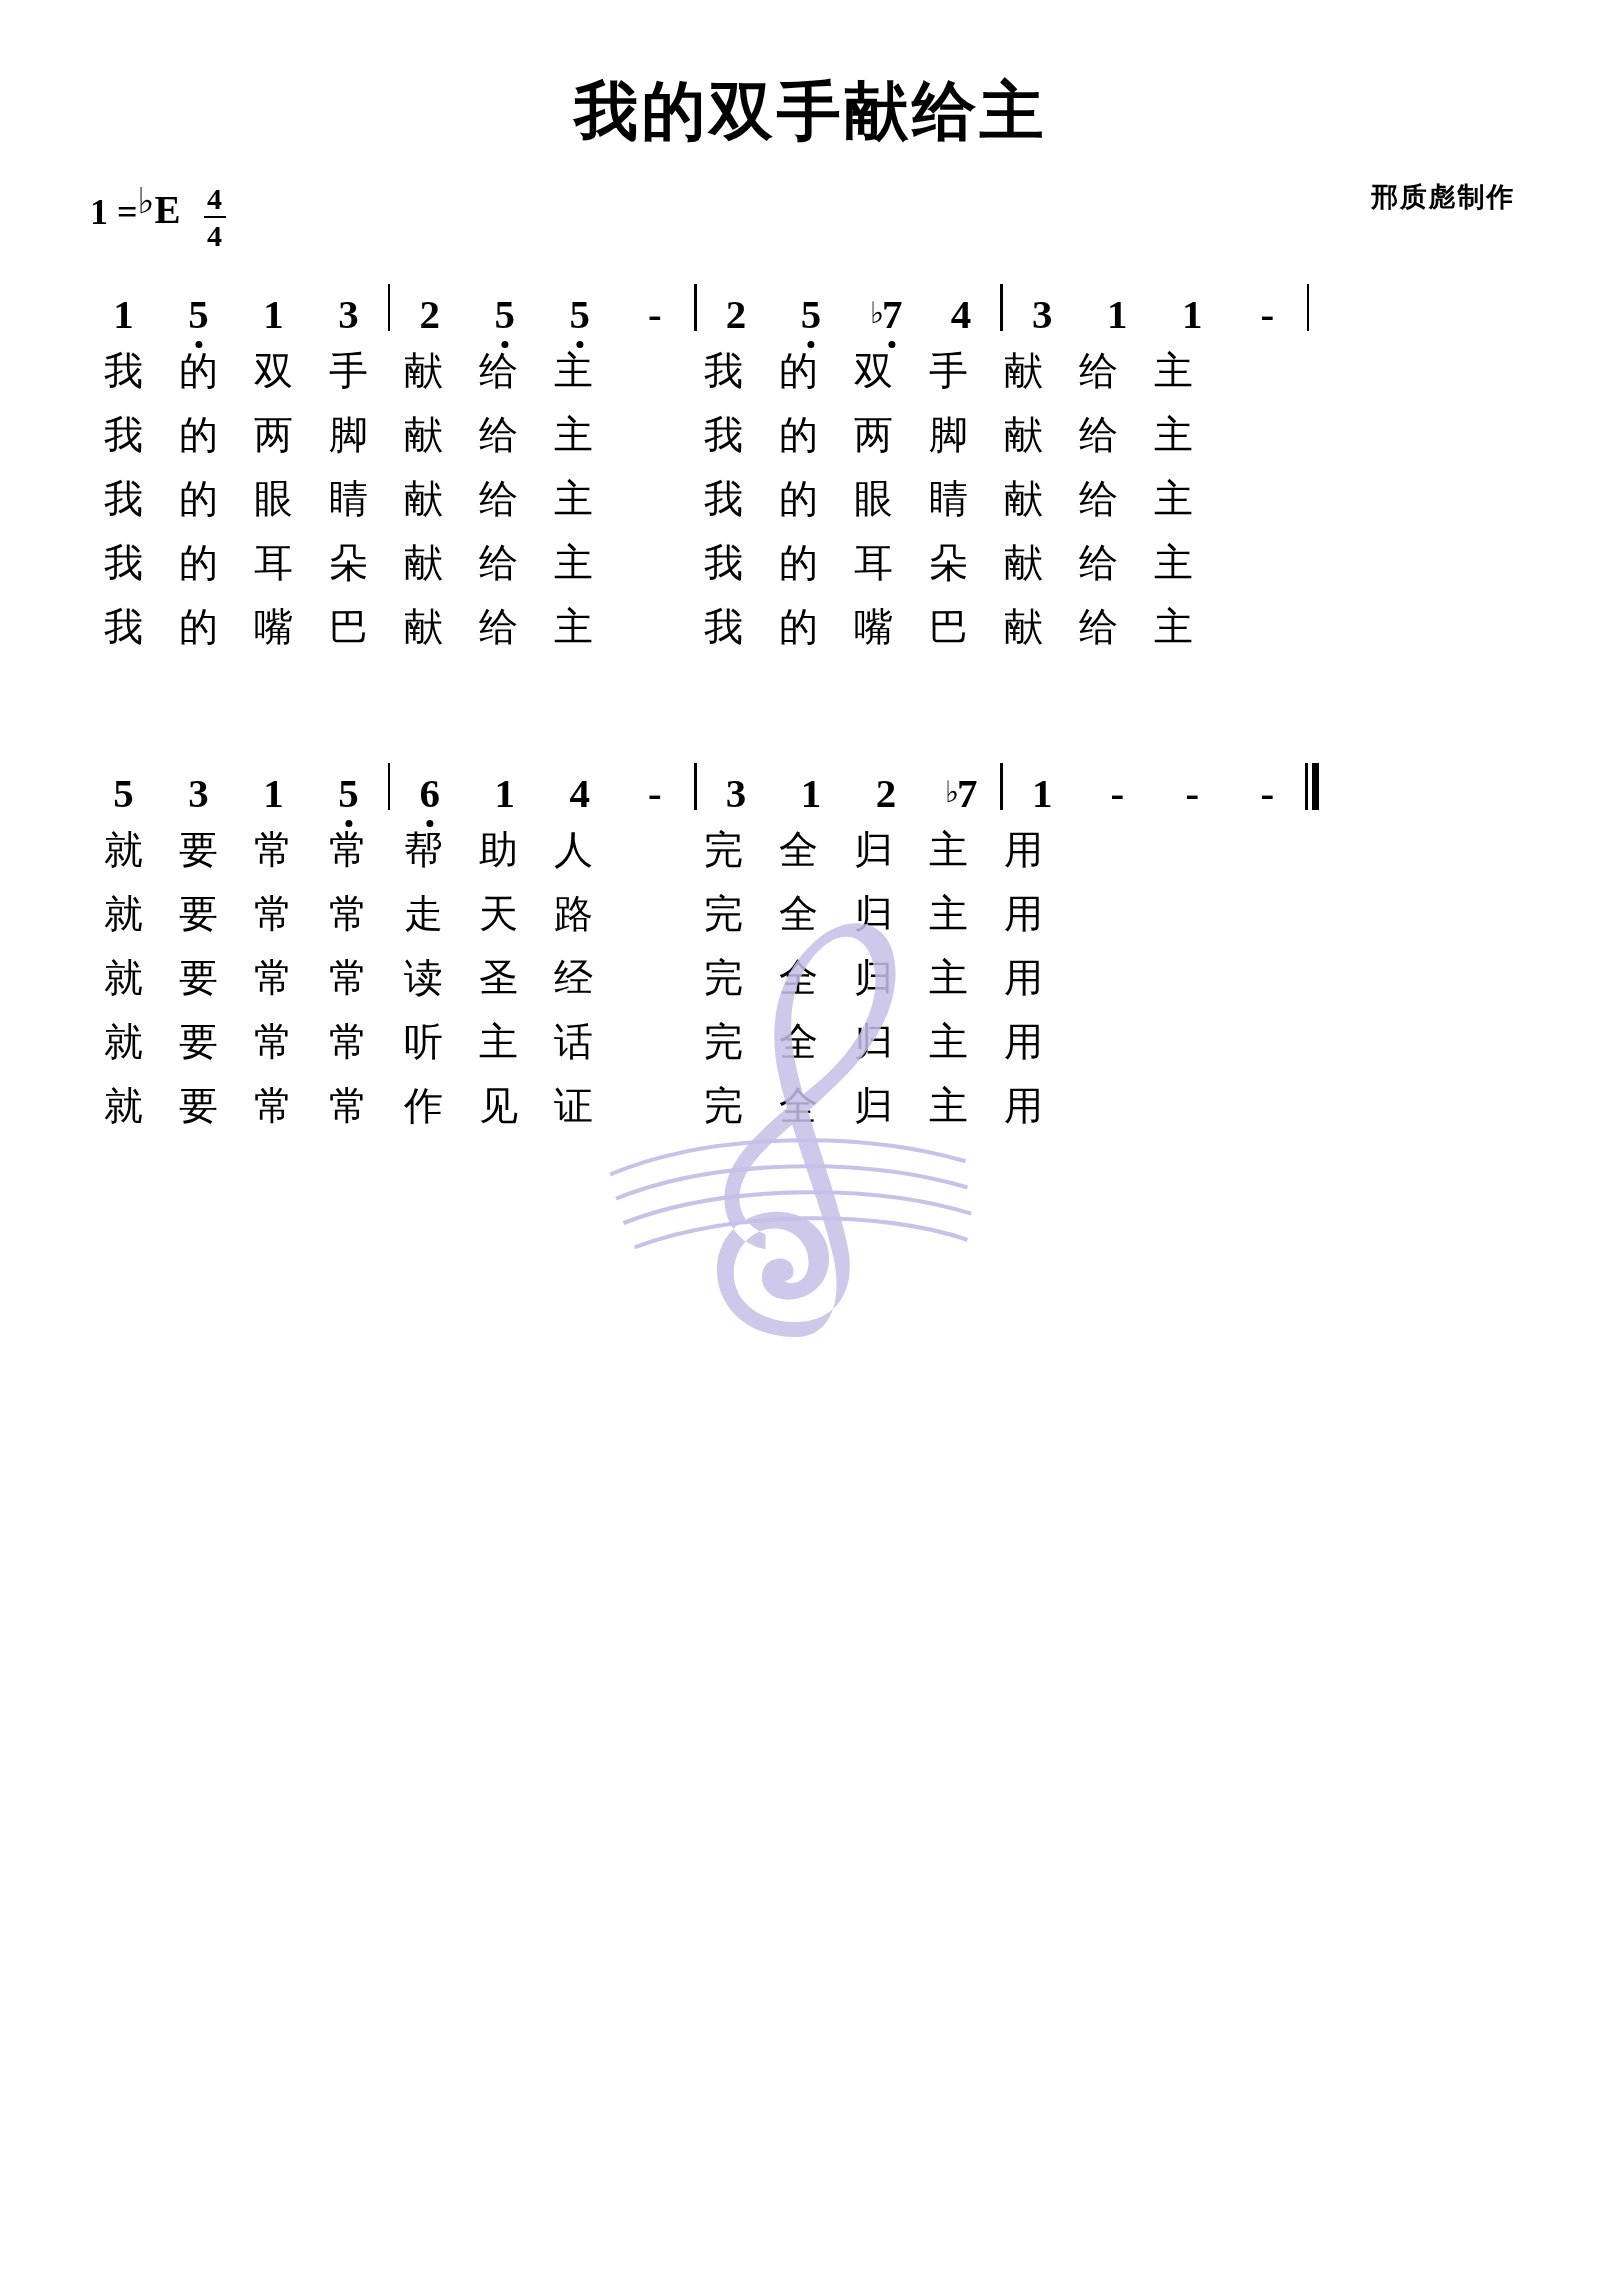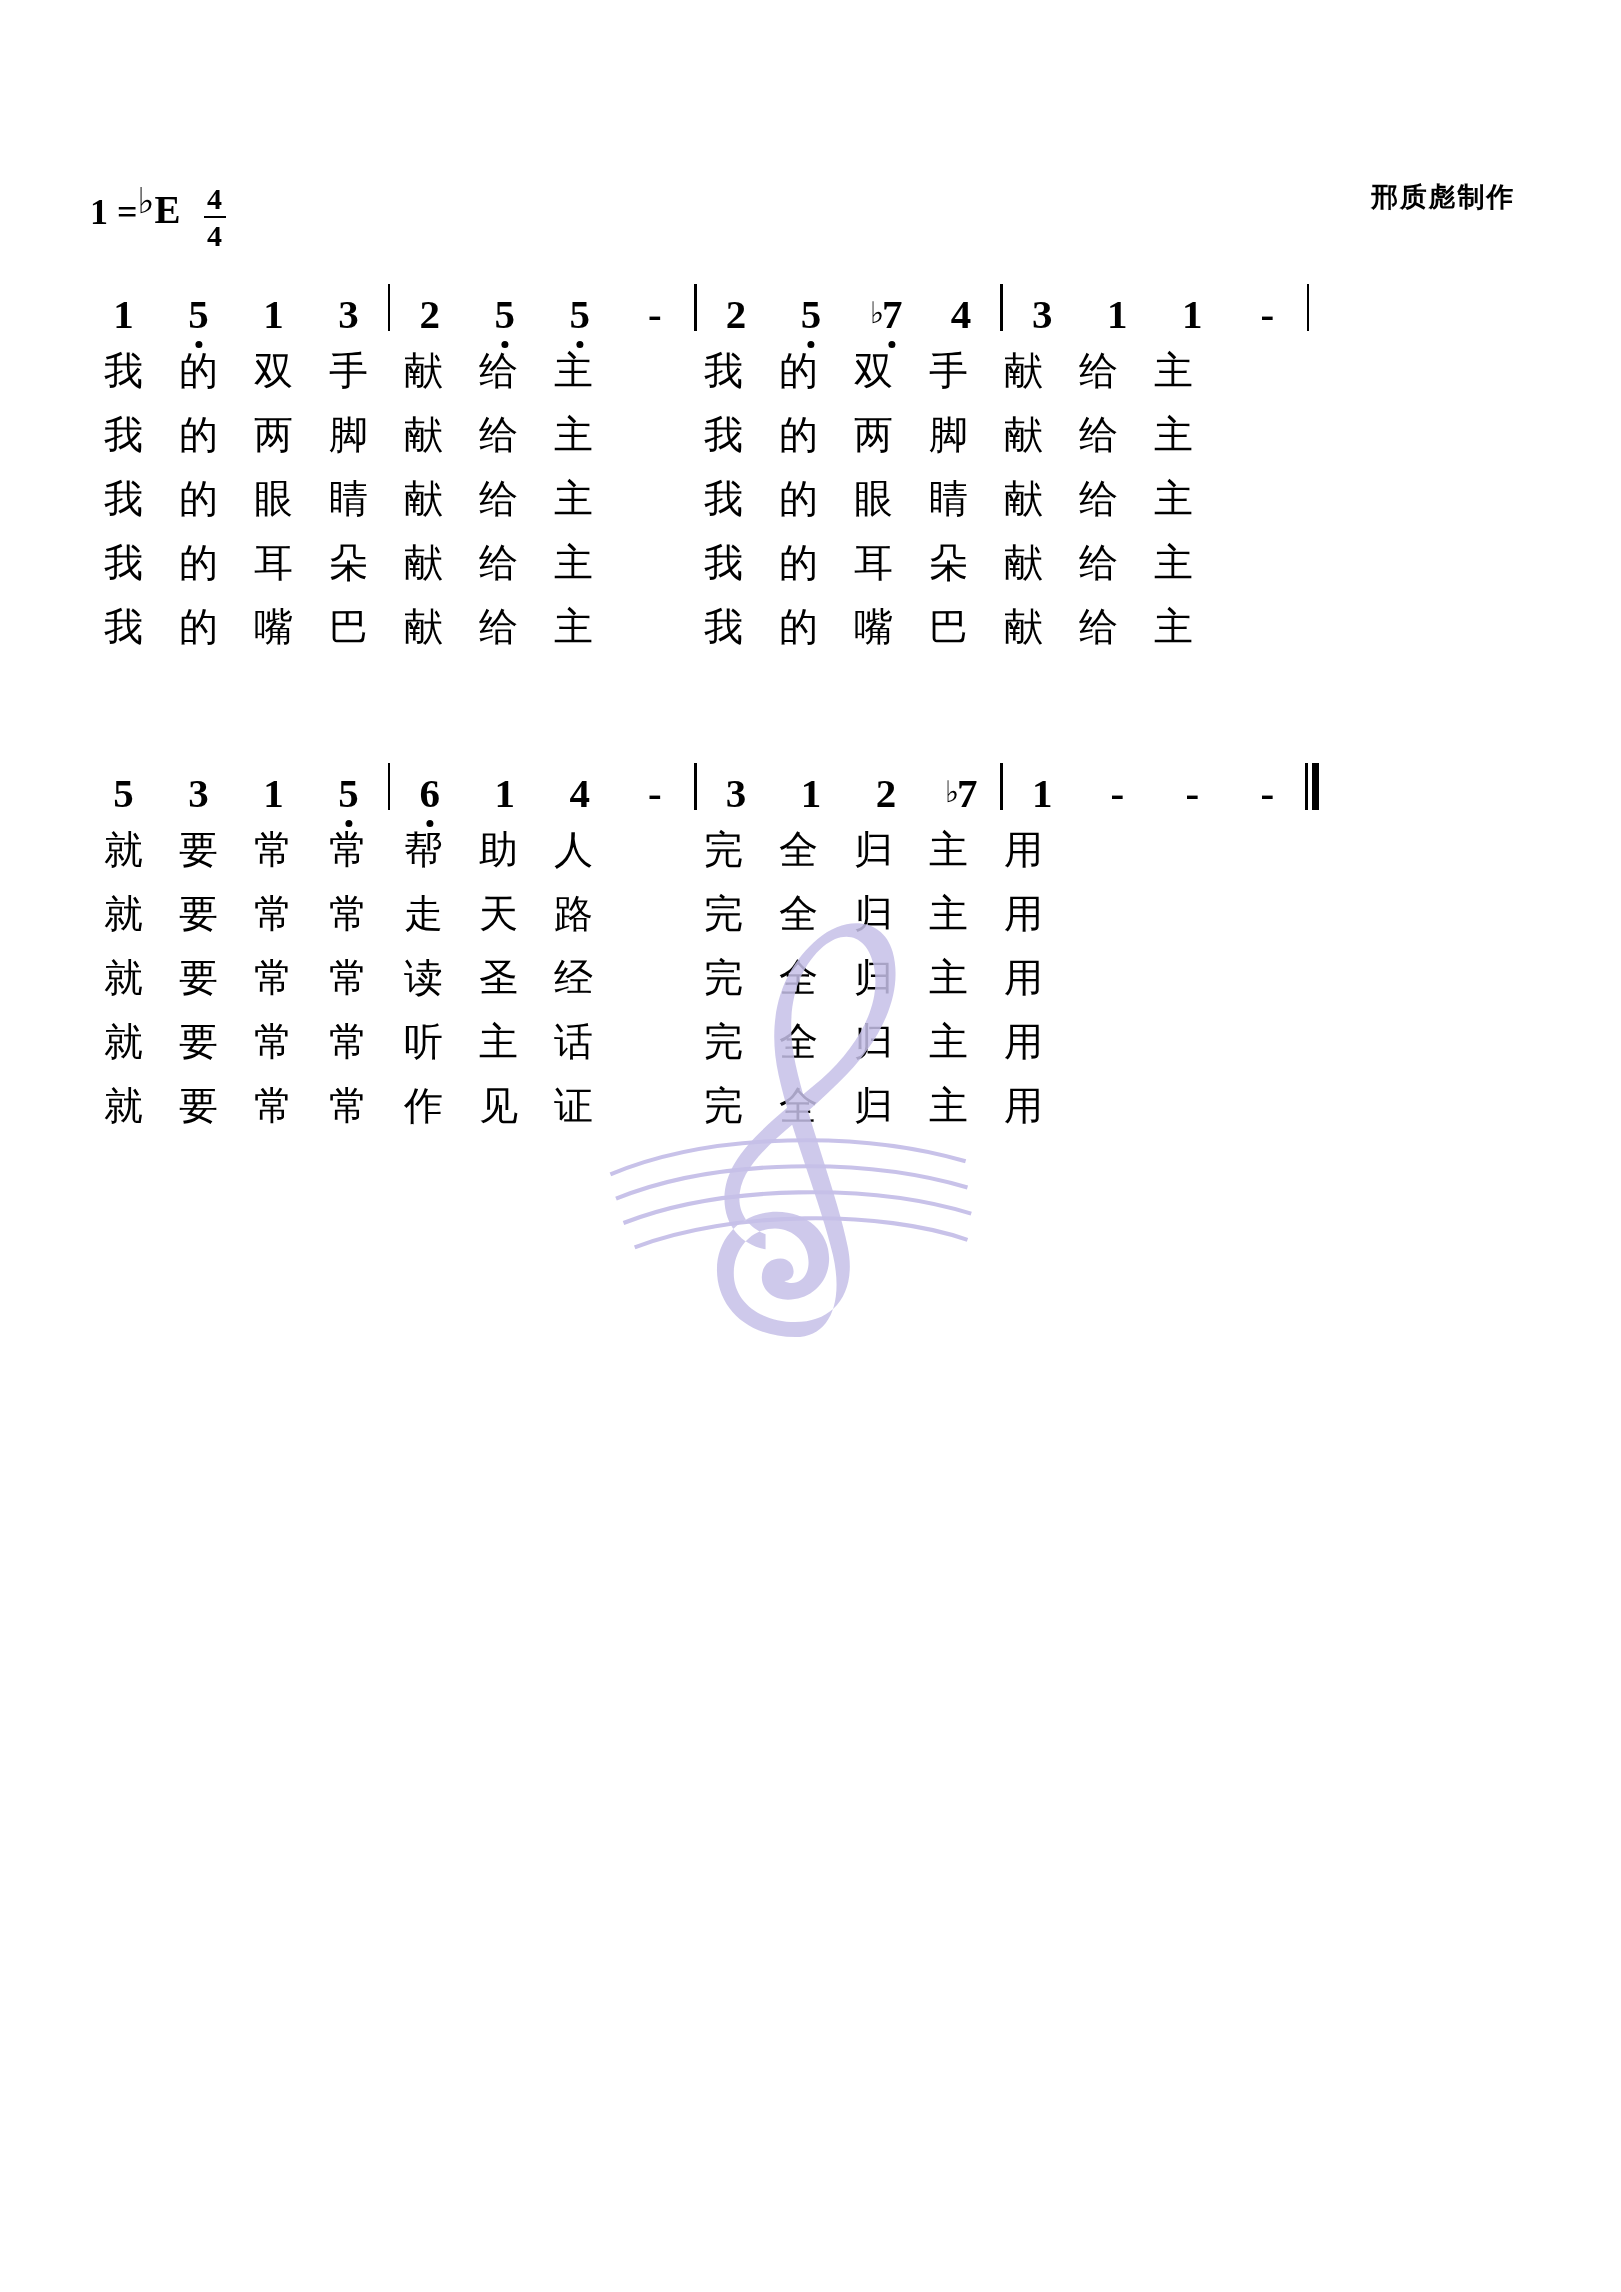--- a/index.html
+++ b/index.html
@@ -187,20 +187,21 @@
     width: 394px;
     height: 430px;
     pointer-events: none;
   }
 </style>
 </head>
 <body>
 
 <div class="page">
 
+  <div class="title">我的双手献给主</div>
 
   <div class="keyblock">
     <span class="key-eq">1 =</span>
     <span class="key-flat">♭</span>
     <span class="key-letter">E</span>
     <span class="meter">
       <span class="num">4</span>
       <span class="den">4</span>
     </span>
   </div>

